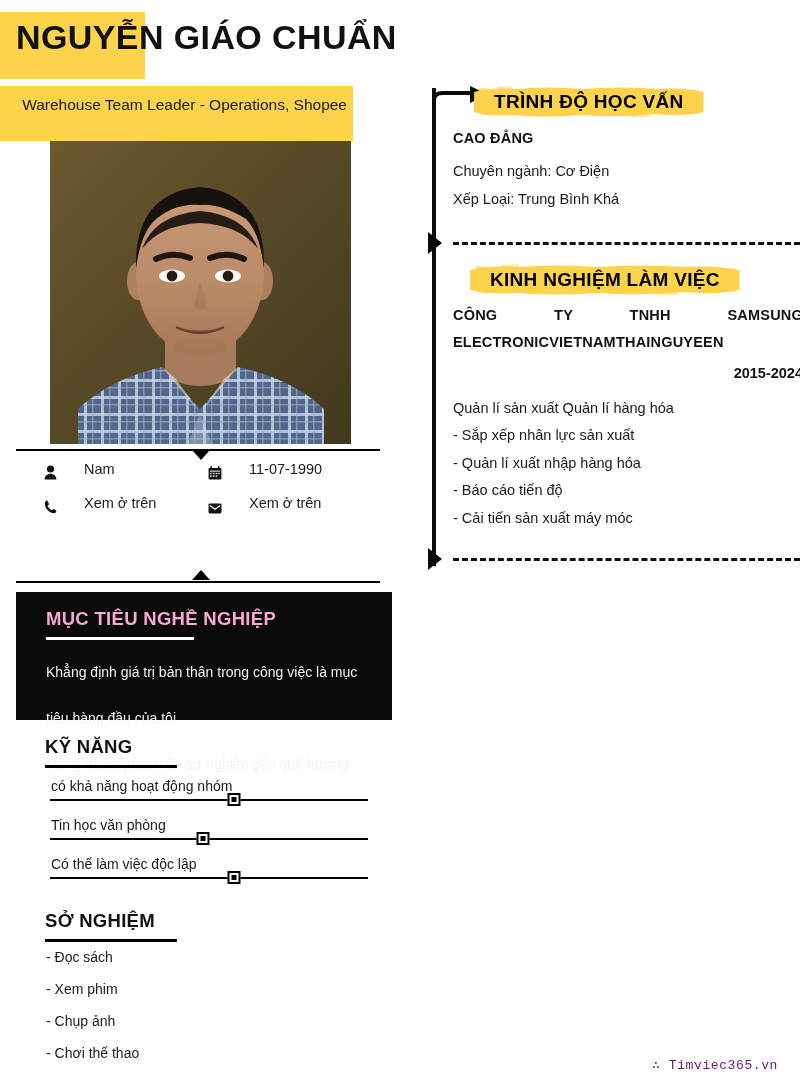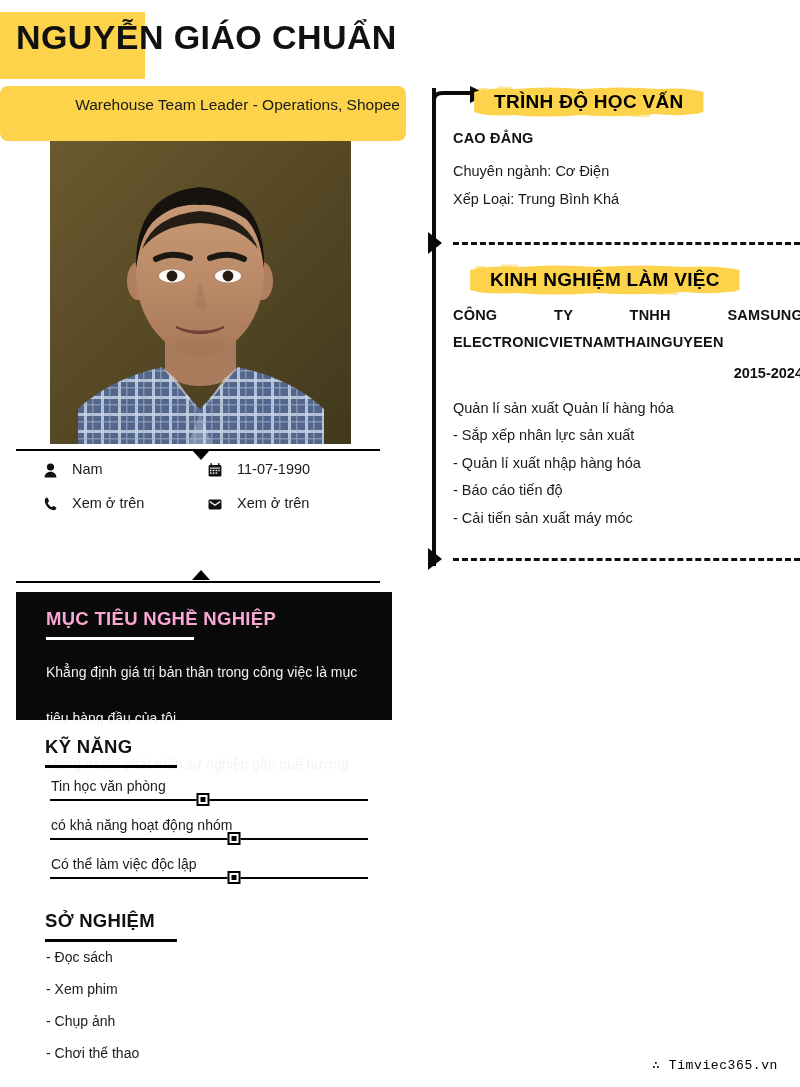--- a/index.html
+++ b/index.html
@@ -42,27 +42,26 @@
     white-space: nowrap;
     color: #111111;
     z-index: 3;
   }
 
   
   .subtitle-band {
     position: absolute;
     left: 0;
     top: 86px;
-    width: 406px;
+    width: 353px;
     min-height: 55px;
     background: #FCD34A;
     padding: 7px 6px 16px 6px;
     text-align: right;
     z-index: 2;
-    border-radius: 8px;
   }
   .subtitle-text {
     font-size: 15.5px;
     line-height: 1.5;
     color: #1a1a1a;
   }
 
   
   .photo-frame {
     position: absolute;
@@ -113,21 +112,22 @@
     left: 40px;
     top: 459px;
     width: 350px;
   }
   .contact-row {
     display: flex;
     margin-bottom: 13px;
   }
   .contact-cell {
     display: flex;
-    align-items: center;
+    align-items: flex-end;
+    gap: 12px;
   }
   .cell-left { width: 165px; }
   .cell-right { width: 185px; }
   .cell-full { width: 350px; }
   .ci {
     width: 20px;
     flex: 0 0 20px;
     display: flex;
     align-items: flex-start;
     justify-content: center;
@@ -341,21 +341,21 @@
     color: #1a1a1a;
   }
 
   
   .footer {
     position: absolute;
     right: 22px;
     bottom: 14px;
     font-family: "Liberation Mono", monospace;
     font-size: 13px;
-    color: #000000;
+    color: #701a75;
     letter-spacing: 0.6px;
   }
 </style>
 </head>
 <body>
 
 <div class="page">
 
   <div class="name-band"></div>
   <div class="name-text">NGUYỄN GIÁO CHUẨN</div>
@@ -491,29 +491,29 @@
     <div class="obj-line">Mong muốn phát triển sự nghiệp gần quê hương</div>
   </div>
 
   <div class="sec sec-skills">
     <div class="sec-title">KỸ NĂNG</div>
     <div class="sec-underline"></div>
   </div>
 
   <div class="skills">
     <div class="skill">
+      <div class="skill-label">có khả năng hoạt động nhóm</div>
+      <div class="skill-track">
+        <div class="skill-thumb" style="left:58%"></div>
+      </div>
+    </div>
+    <div class="skill">
       <div class="skill-label">Tin học văn phòng</div>
       <div class="skill-track">
         <div class="skill-thumb" style="left:48%"></div>
-      </div>
-    </div>
-    <div class="skill">
-      <div class="skill-label">có khả năng hoạt động nhóm</div>
-      <div class="skill-track">
-        <div class="skill-thumb" style="left:58%"></div>
       </div>
     </div>
     <div class="skill">
       <div class="skill-label">Có thể làm việc độc lập</div>
       <div class="skill-track">
         <div class="skill-thumb" style="left:58%"></div>
       </div>
     </div>
   </div>
 

